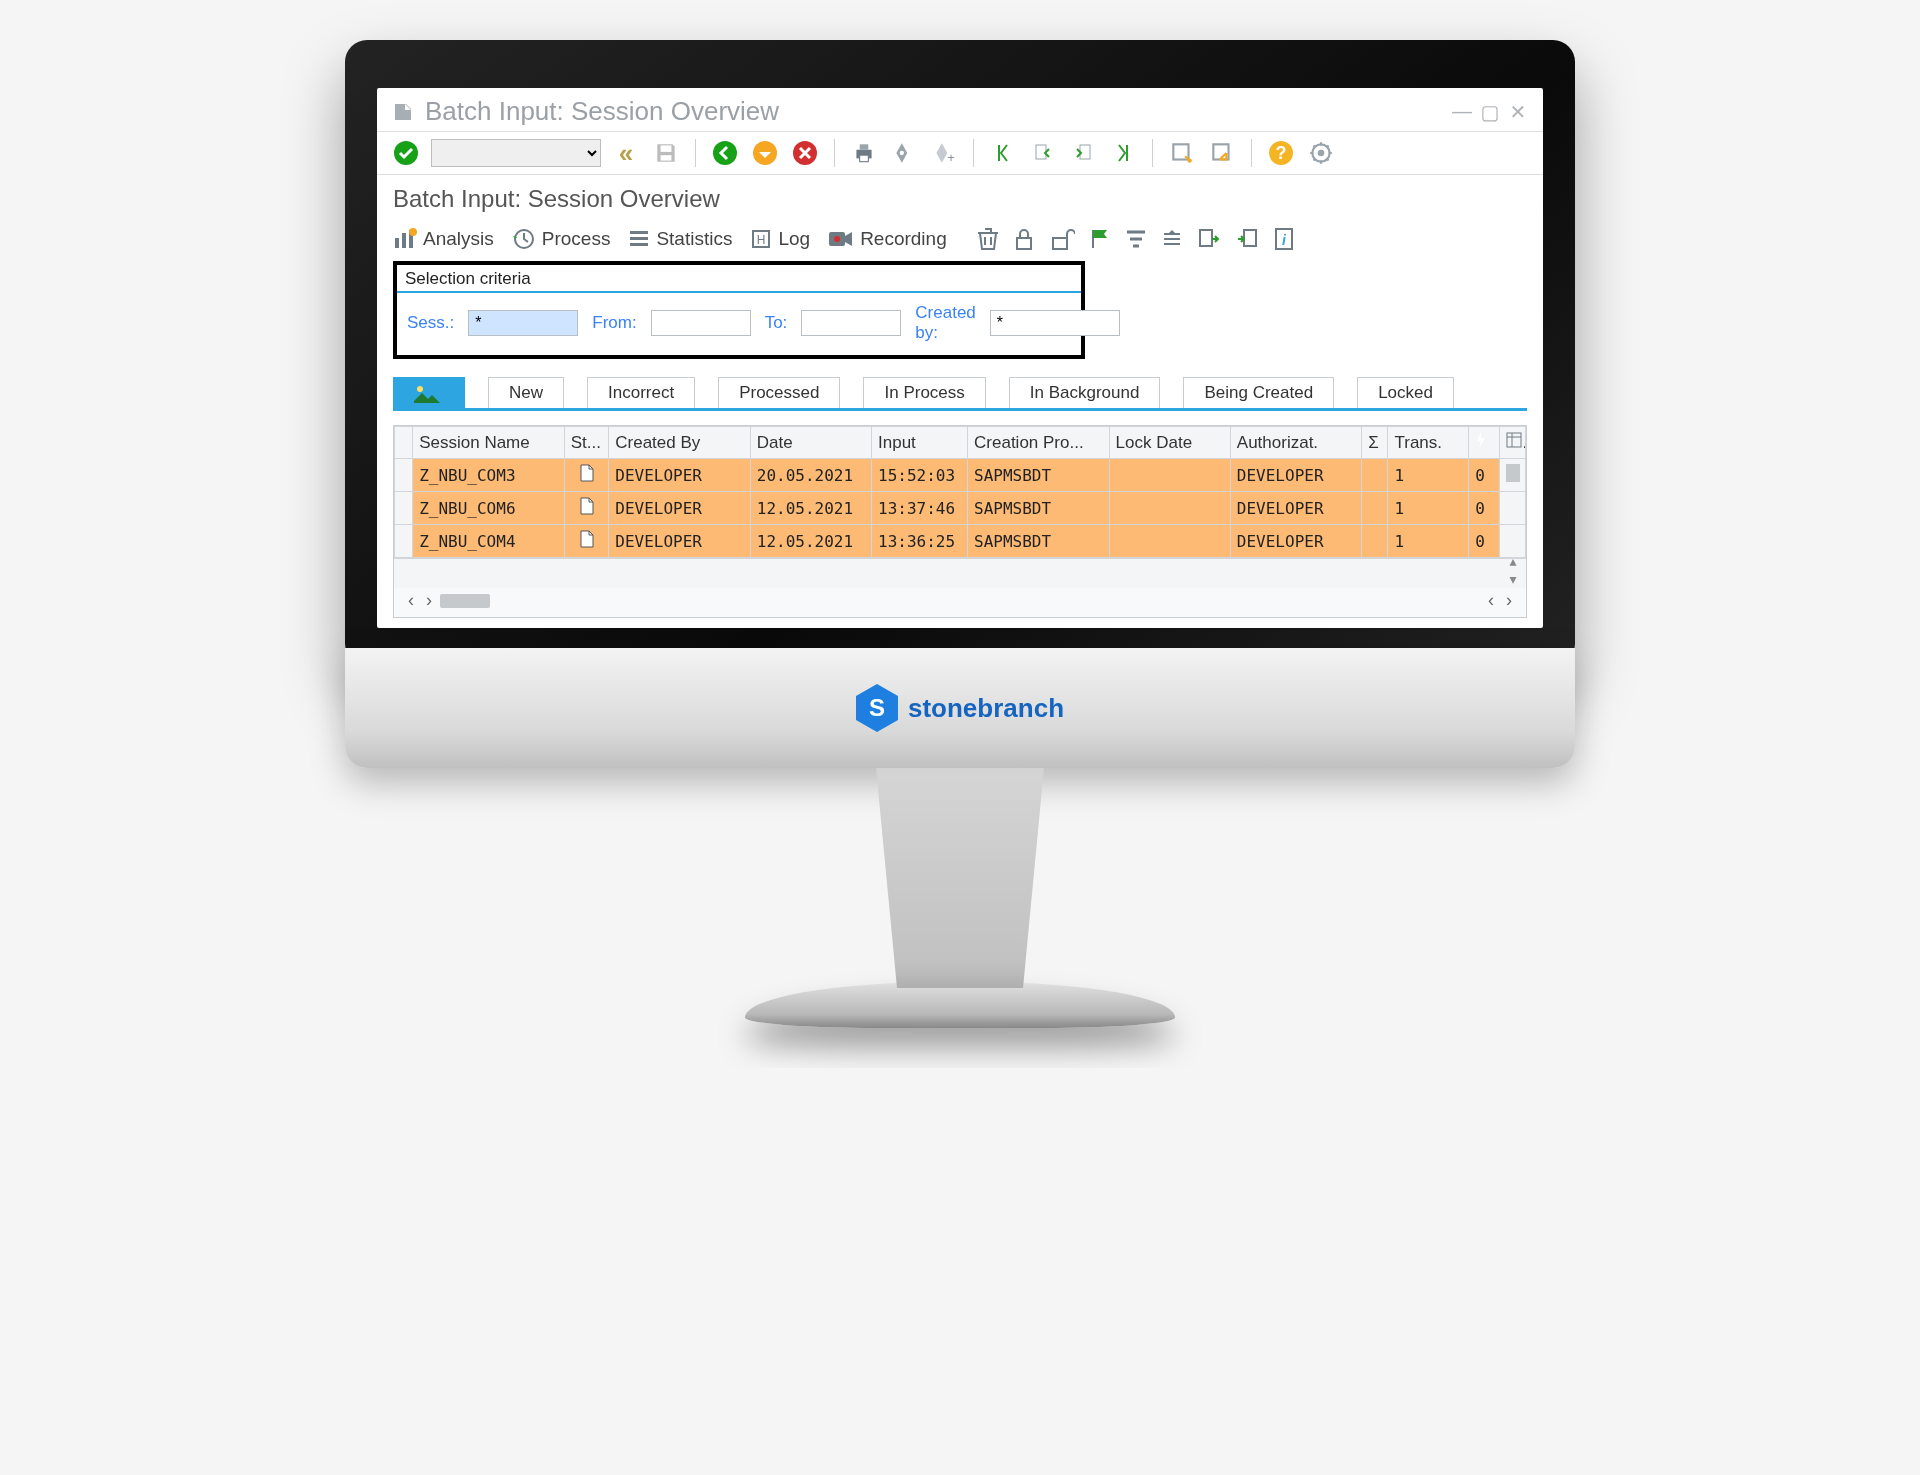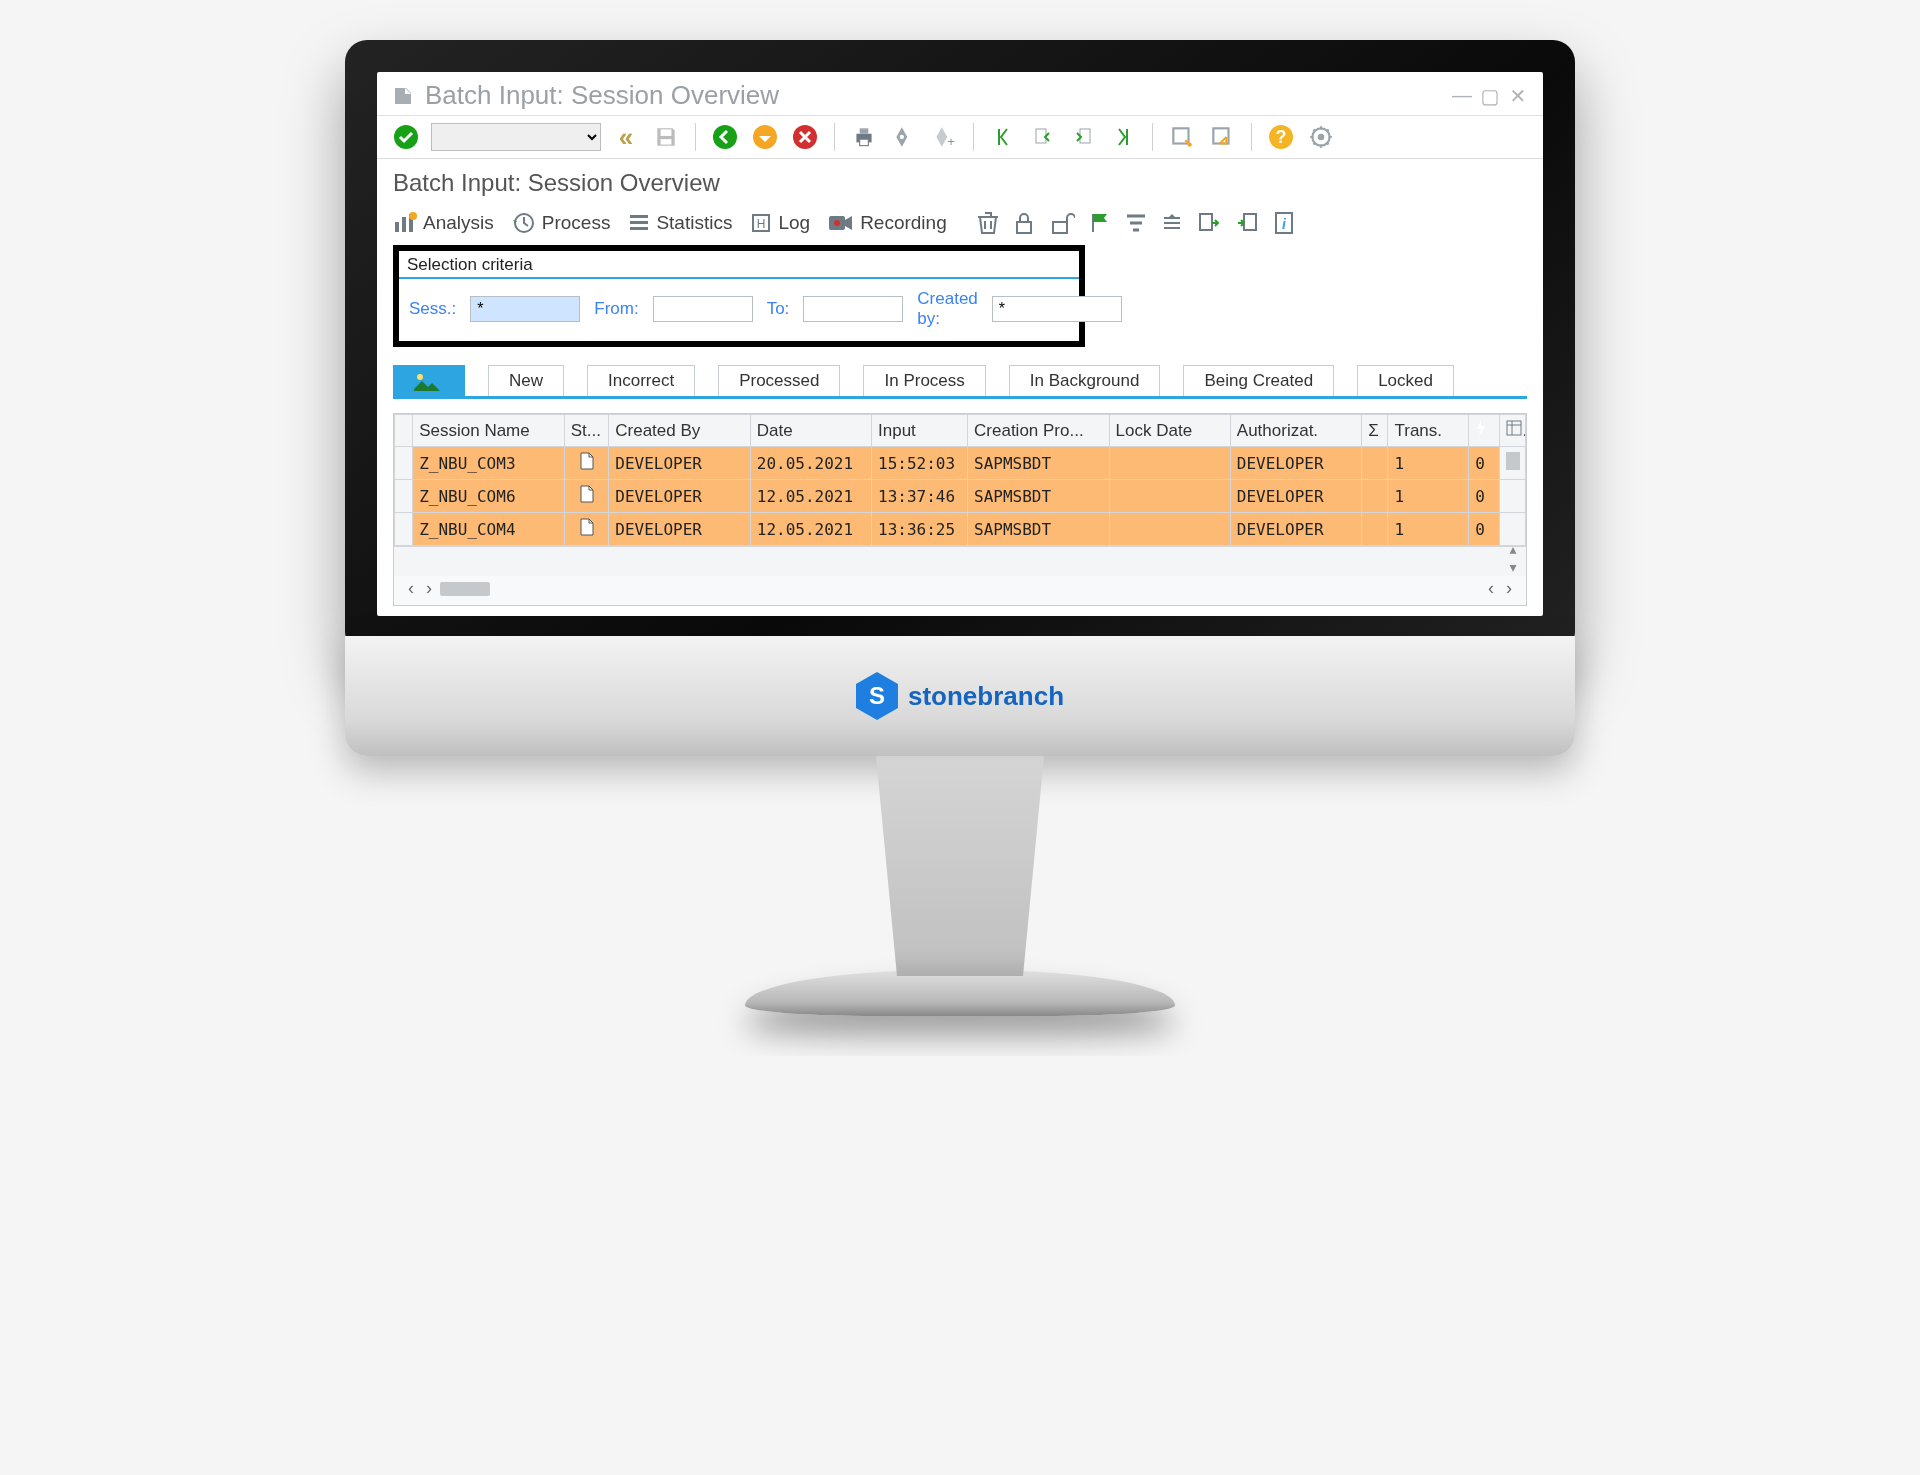--- a/index.html
+++ b/index.html
@@ -12,21 +12,21 @@
   padding: 40px;
 }
 
 .monitor-frame {
   width: 1230px;
   position: relative;
 }
 .monitor-bezel {
   background: linear-gradient(145deg, #232323 0%, #0a0a0a 60%, #222 100%);
   border-radius: 22px;
-  padding: 32px 32px 38px 32px;
+  padding: 48px 32px 38px 32px;
   box-shadow: 0 30px 60px rgba(0,0,0,0.35);
 }
 .screen {
   background: #fff;
   border-radius: 2px;
   overflow: hidden;
   font-size: 18px;
   color: #333;
 }
 
@@ -88,21 +88,21 @@
 .sub-toolbar .st-item svg { flex-shrink:0; }
 .sub-toolbar .st-icons {
   display: flex; gap: 14px; align-items: center;
   margin-left: 12px;
 }
 .sub-toolbar .st-icons span, .sub-toolbar .st-icons svg { cursor: pointer; }
 
 
 .criteria-box {
   margin: 0 16px;
-  border: 6px solid #000000;
+  border: 4px solid #000000;
   padding: 0 0 12px 0;
   width: 692px;
 }
 .criteria-title {
   font-size: 17px;
   padding: 4px 8px 2px 8px;
   border-bottom: 2px solid #2da5e0;
   color: #222;
 }
 .criteria-fields {

